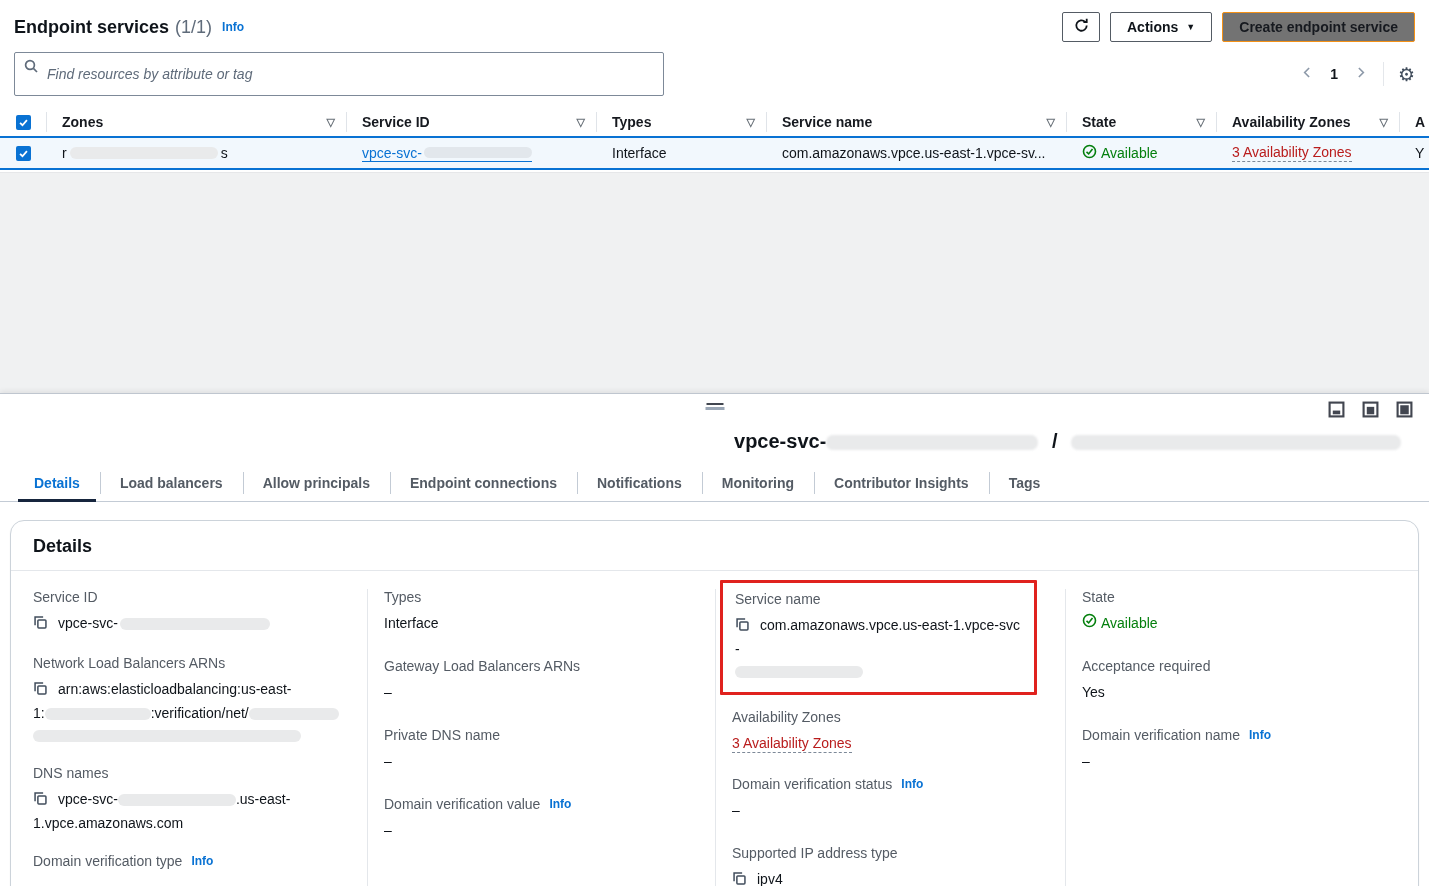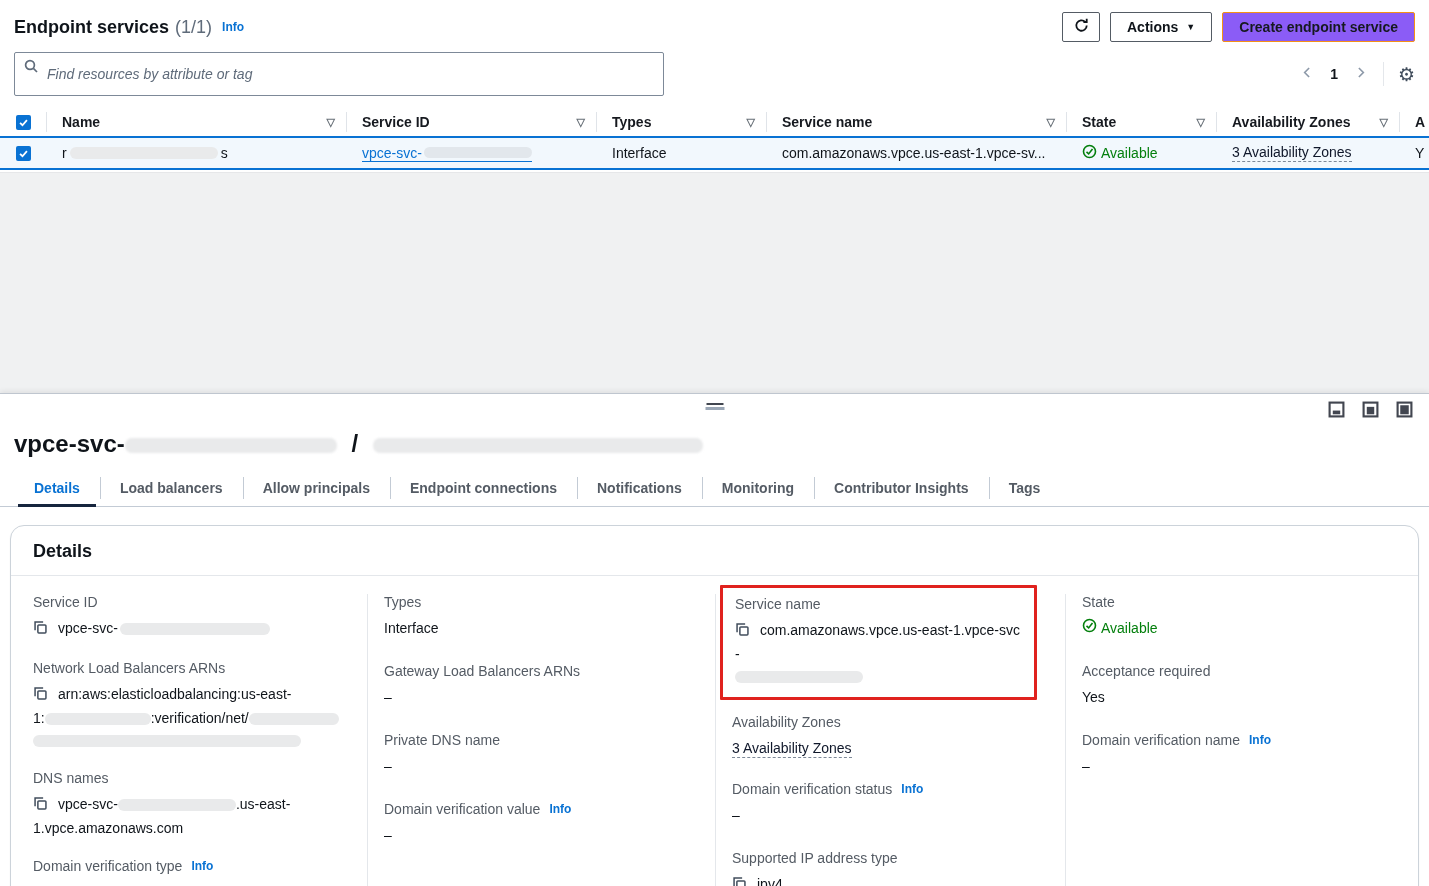--- a/index.html
+++ b/index.html
@@ -9,21 +9,21 @@
   
   .page-header { display:flex; align-items:center; padding:12px 14px 0 14px; }
   .page-title { font-size:18px; font-weight:bold; color:#0f141a; }
   .page-counter { font-size:18px; font-weight:normal; color:#5f6b7a; margin-left:6px; }
   .info-link { font-size:12px; font-weight:bold; color:#0972d3; margin-left:10px; cursor:pointer; }
   .header-actions { margin-left:auto; display:flex; gap:10px; align-items:flex-end; }
   .btn { height:30px; padding:0 16px; border:1px solid #545b64; border-radius:2px; background:#fff;
          font-weight:bold; font-size:14px; color:#0f141a; display:flex; align-items:center; gap:8px; cursor:pointer;
          font-family:"Liberation Sans", sans-serif; }
   .btn-icononly { width:38px; padding:0; justify-content:center; }
-  .btn-primary { background:#8b5cf6; border-color:#f49116; color:#16191f; }
+  .btn-primary { background:#737373; border-color:#f49116; color:#16191f; }
   .caret { font-size:9px; color:#0f141a; }
 
   
   .toolbar-row { display:flex; align-items:center; padding:10px 14px 0 14px; }
   .search-box { position:relative; width:650px; }
   .search-box input { width:100%; height:44px; border:1px solid #7d8998; border-radius:2px; padding:0 8px 0 32px;
          font-family:"Liberation Sans", sans-serif; font-size:14px; font-style:italic; color:#0f141a; }
   .search-box input::placeholder { color:#5f6b7a; font-style:italic; }
   .search-icon-wrap { position:absolute; left:9px; top:6px; }
   .pagination { margin-left:auto; display:flex; align-items:center; gap:6px; }
@@ -39,21 +39,21 @@
   .tc { position:relative; height:100%; display:flex; align-items:center; padding-left:15px; overflow:hidden; white-space:nowrap; }
   .t-head .tc { font-weight:bold; color:#16191f; }
   .t-head .tc::after { content:''; position:absolute; right:0; top:4px; height:20px; width:1px; background:#e0e4e9; }
   .t-head .tc:last-child::after { display:none; }
   .sort-ic { position:absolute; right:12px; color:#687078; font-size:11px; cursor:pointer; }
   .c0 { width:47px; padding-left:16px; } .c1 { width:300px; } .c2 { width:250px; } .c3 { width:170px; }
   .c4 { width:300px; } .c5 { width:150px; } .c6 { width:183px; } .c7 { flex:1; }
   .checkbox { width:15px; height:15px; background:#0972d3; border-radius:2px; display:flex; align-items:center; justify-content:center; cursor:pointer; }
   .checkbox svg { display:block; }
   .cell-link { color:#0972d3; border-bottom:1px solid #0972d3; display:inline-flex; align-items:center; gap:2px; cursor:pointer; line-height:16px; }
-  .dashed-link { color:#0f172a; border-bottom:1px dashed #7d8998; cursor:pointer; padding-bottom:1px; }
+  .dashed-link { color:#b91c1c; border-bottom:1px dashed #7d8998; cursor:pointer; padding-bottom:1px; }
   .state-green { display:inline-flex; align-items:center; gap:4px; color:#037f0c; }
 
   
   .pill { display:inline-block; background:#e9eaeb; border-radius:7px; filter:blur(0.7px); vertical-align:middle; }
 
   
   .hscroll { height:15px; margin-top:3px; background:#fafbfb; padding-top:3px; }
   .hscroll .thumb { margin-left:2px; width:963px; height:9px; border-radius:5px; background:#b4b8bd; cursor:pointer; }
 
   
@@ -61,21 +61,21 @@
 
   
   .split-panel { position:absolute; left:0; right:0; top:393px; bottom:0; background:#fff;
                  border-top:1px solid #bfc6cf; box-shadow:0 -2px 5px rgba(0,0,0,0.07); }
   .drag-handle { position:absolute; top:9px; left:50%; transform:translateX(-50%); cursor:row-resize; }
   .drag-handle .bar1 { width:17px; height:2px; background:#424650; margin:0 auto 2px; }
   .drag-handle .bar2 { width:19px; height:3px; background:#9ba7b6; }
   .panel-pos-icons { position:absolute; top:7px; right:16px; display:flex; gap:17px; }
   .panel-pos-icons svg { cursor:pointer; display:block; }
 
-  .panel-title { padding:36px 8px 0 14px; font-size:24px; font-weight:bold; color:#0f141a; }
+  .panel-title { padding:36px 28px 0 14px; font-size:20px; font-weight:bold; color:#0f141a;text-align:right; }
   .panel-title .pill { filter:blur(1px); }
 
   .tabs { display:flex; margin-top:16px; border-bottom:1px solid #c3cbd5; padding-left:14px; }
   .tab { position:relative; padding:6px 20px 10px; font-weight:bold; font-size:14px; color:#545b64; cursor:pointer; white-space:nowrap; }
   .tab + .tab::before { content:''; position:absolute; left:0; top:3px; height:22px; width:1px; background:#c3cbd5; }
   .tab.active { color:#0972d3; }
   .tab.active::after { content:''; position:absolute; left:4px; right:4px; bottom:-1px; height:3px; background:#16253d; }
 
   
   .card { margin:18px 10px 0; border:1px solid #ccd3da; border-radius:14px; background:#fff; box-shadow:0 1px 2px rgba(0,0,0,0.05); }
@@ -154,21 +154,21 @@
   <div class="table">
     <div class="t-head">
       <div class="tc c0">
         <span class="checkbox">
           <svg width="11" height="11" viewBox="0 0 16 16" fill="none" stroke="#fff" stroke-width="2.6">
               <polyline points="3,8.5 6.5,12 13,4.5"></polyline>
             </svg>
         </span>
       </div>
       <div class="tc c1">
-        <span>Name</span>
+        <span>Zones</span>
         <span class="sort-ic">▽</span>
       </div>
       <div class="tc c2">
         <span>Service ID</span>
         <span class="sort-ic">▽</span>
       </div>
       <div class="tc c3">
         <span>Types</span>
         <span class="sort-ic">▽</span>
       </div>

